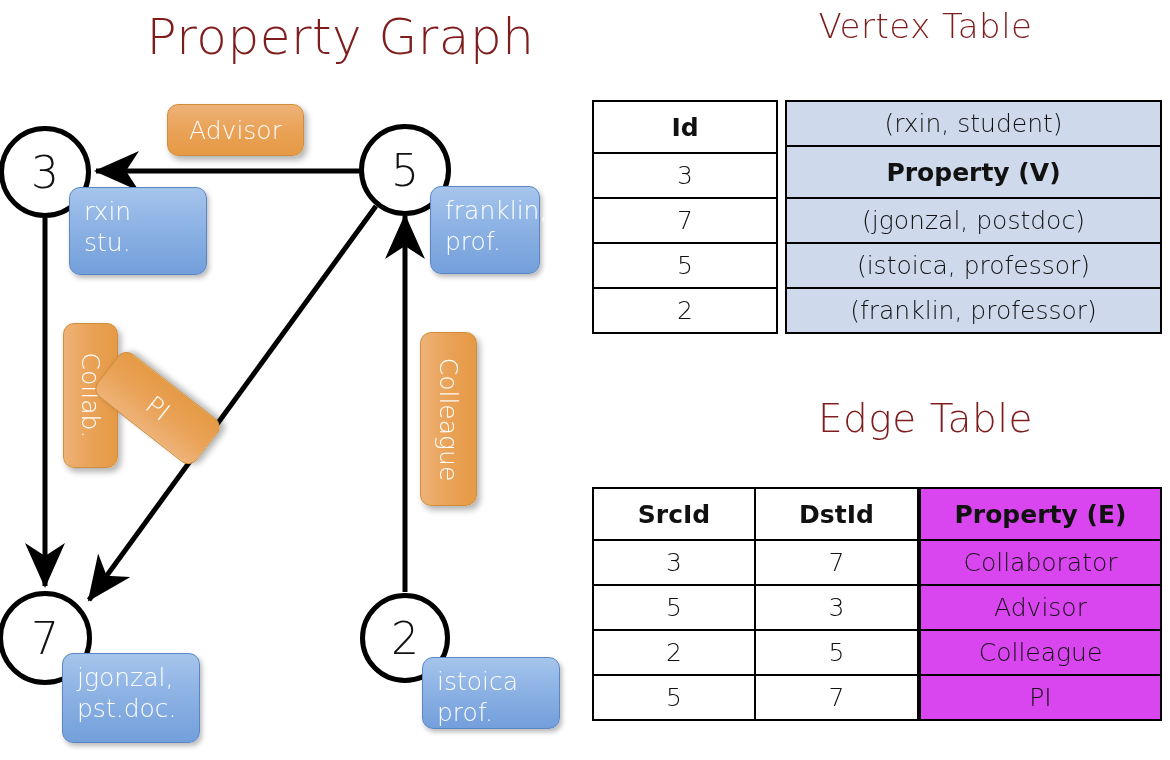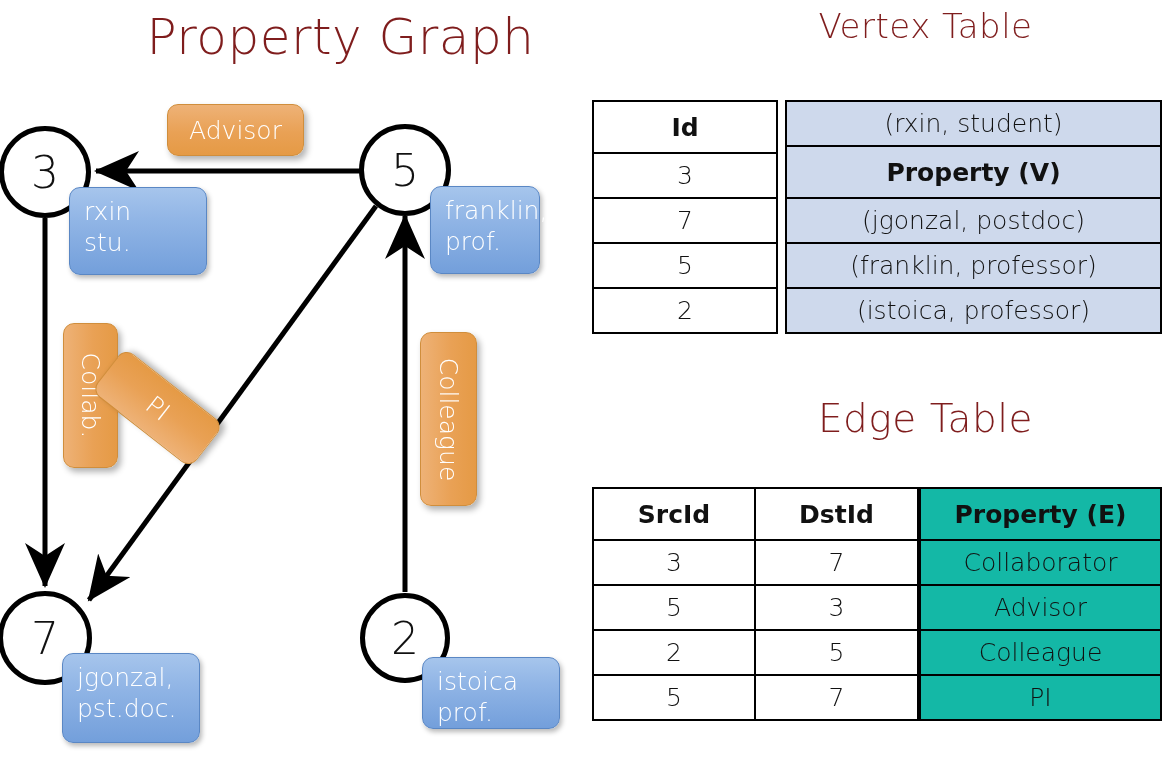--- a/index.html
+++ b/index.html
@@ -102,21 +102,21 @@
     background: linear-gradient(to right, #eeb277 0%, #e9a155 55%, #e59a45 100%);
   }
   .edge-label.vert .vtext {
     transform: rotate(90deg);
   }
   .edge-label.diag {
     background: linear-gradient(to right, #eeb277 0%, #e9a155 55%, #e59a45 100%);
   }
   .v-id-col  { background: #ffffff; }
   .v-prop-col { background: #ced9ec; }
-  .e-prop-col { background: #14b8a6; }
+  .e-prop-col { background: #d946ef; }
   .e-id-col   { background: #ffffff; }
 
   #vertex-table-wrap {
     position: absolute;
     left: 592px; top: 100px;
     width: 570px;
     display: flex;
     gap: 7px;
   }
   #edge-table-wrap {
@@ -238,24 +238,24 @@
       <tr>
           <td class="v-prop-col">(rxin, student)</td>
         </tr>
       <tr>
         <td class="hdr v-prop-col">Property (V)</td>
       </tr>
       <tr>
           <td class="v-prop-col">(jgonzal, postdoc)</td>
         </tr>
       <tr>
+          <td class="v-prop-col">(istoica, professor)</td>
+        </tr>
+      <tr>
           <td class="v-prop-col">(franklin, professor)</td>
-        </tr>
-      <tr>
-          <td class="v-prop-col">(istoica, professor)</td>
         </tr>
     </tbody>
   </table>
 </div>
 
 <div id="edge-table-wrap">
   <table class="subtbl" style="width:327px;">
     <tbody>
       <tr>
         <td class="hdr e-id-col" style="width:163px;">SrcId</td>

